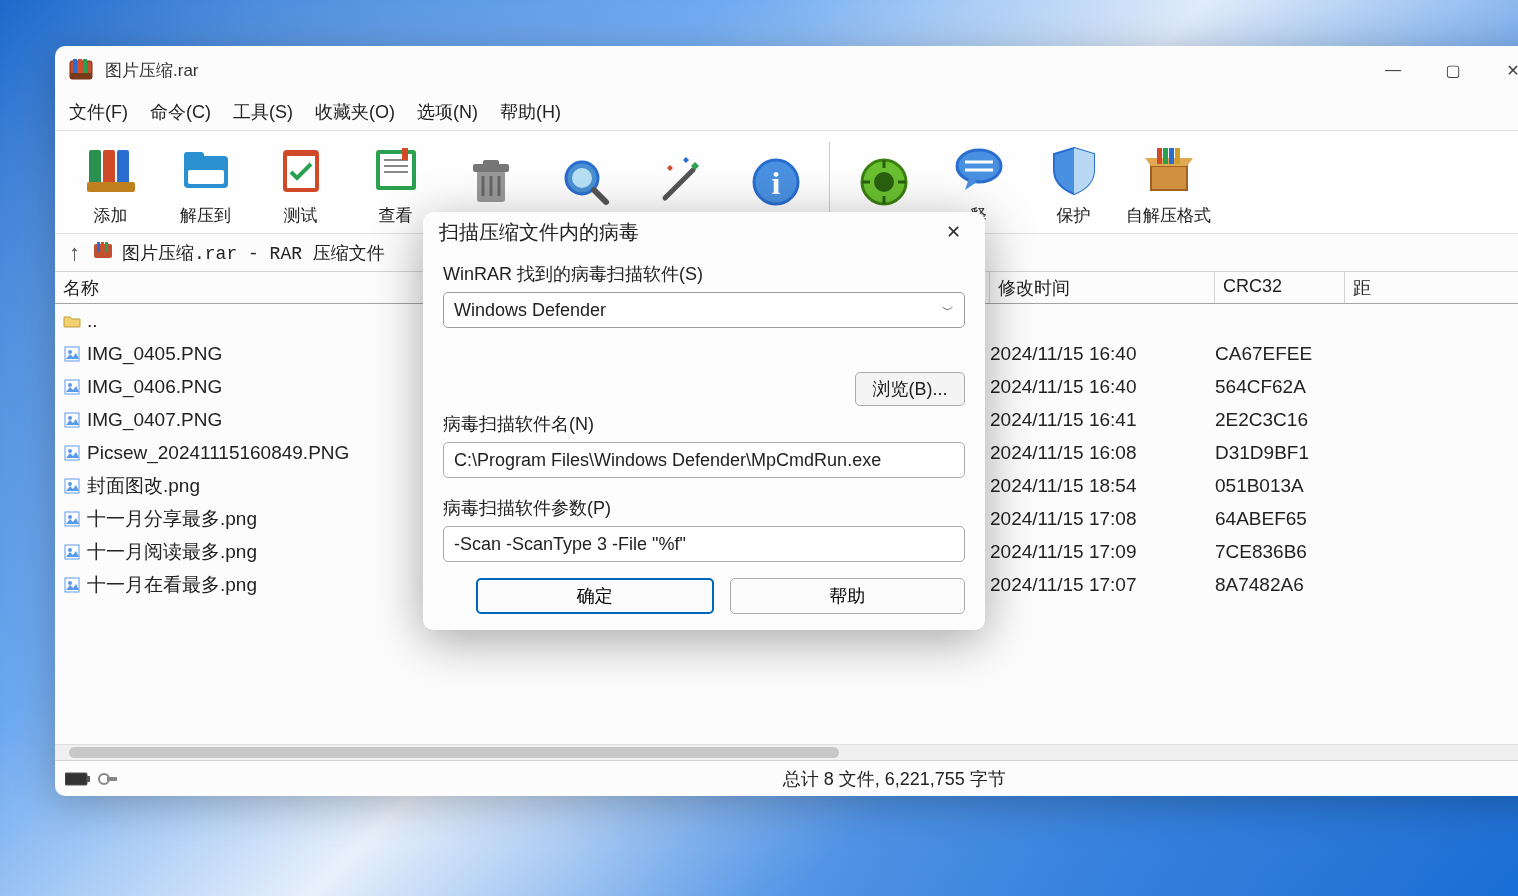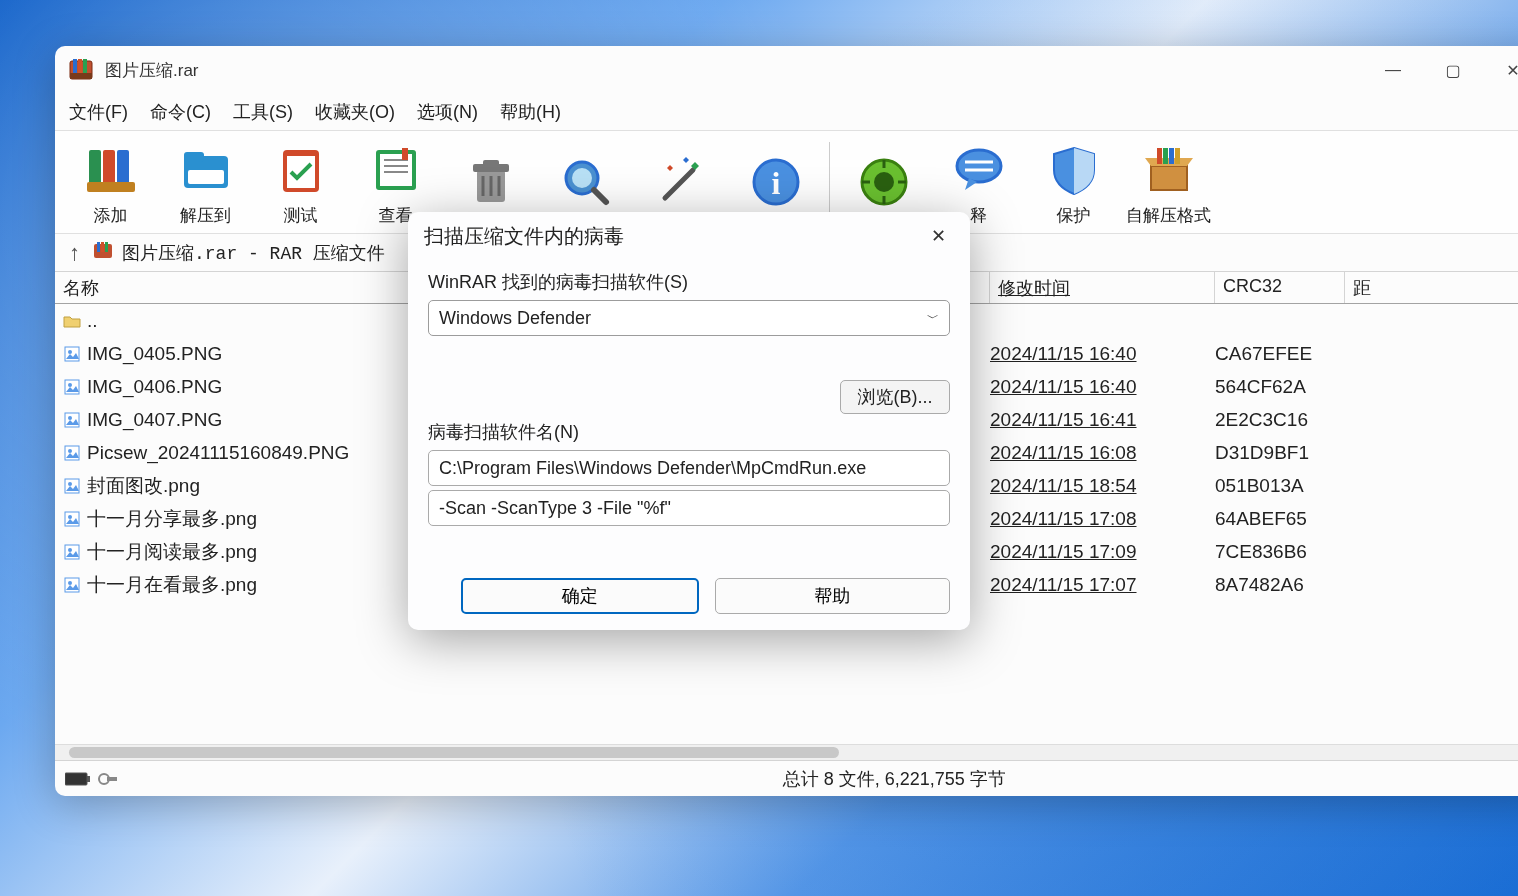--- a/index.html
+++ b/index.html
@@ -127,21 +127,21 @@
   border-bottom: 1px solid #a3a3a3;
   background: #fcfcfc;
   font-size: 18px;
   color: #222;
 }
 .list-header div {
   padding: 4px 8px;
   border-right: 1px solid #d4d4d4;
 }
 .col-name { width: 935px; }
-.col-date { width: 225px; text-decoration: underline; }
+.col-date { width: 225px; }
 .col-crc { width: 130px; }
 .col-ext { flex: 1; }
 .file-list {
   flex: 1;
   overflow: hidden;
   font-size: 19px;
   color: #222;
 }
 .file-row {
   height: 33px;
@@ -179,21 +179,21 @@
   padding: 13px 10px;
   gap: 10px;
   font-size: 18px;
   color: #222;
 }
 .status-left { display: flex; align-items: center; gap: 6px;}
 .status-text { position: absolute; left: 50%; transform: translateX(-10%);}
 .grip { margin-left: auto; font-size: 14px; color: #bbb;}
 .dialog {
   position: absolute;
-  left: 408px;
+  left: 423px;
   top: 212px;
   width: 562px;
   height: 418px;
   background: #fdfdfe;
   border-radius: 10px;
   box-shadow: 0 10px 50px rgba(0,0,0,0.35);
   display: flex;
   flex-direction: column;
   padding-bottom: 16px;
 }
@@ -616,20 +616,21 @@
       <span>Windows Defender</span>
       <span class="combo-arrow">﹀</span>
     </div>
     <div class="browse-row">
       <div class="browse-btn">浏览(B)...</div>
     </div>
     <div class="dlg-label">病毒扫描软件名(N)</div>
     <div class="input">
       <span>C:\Program Files\Windows Defender\MpCmdRun.exe</span>
     </div>
+    <div class="dlg-label">病毒扫描软件参数(P)</div>
     <div class="input">
       <span>-Scan -ScanType 3 -File "%f"</span>
     </div>
   </div>
   <div class="dialog-buttons">
     <div class="dlg-btn primary">确定</div>
     <div class="dlg-btn">帮助</div>
   </div>
 </div>
 

